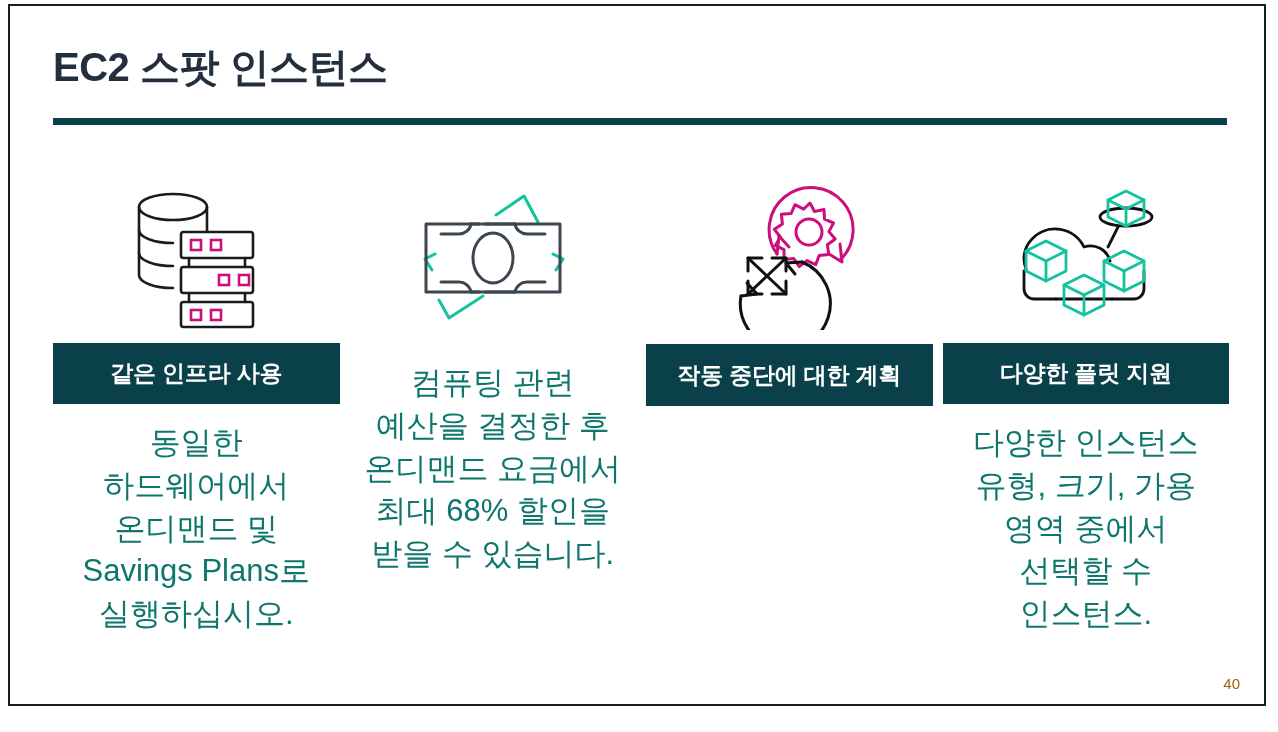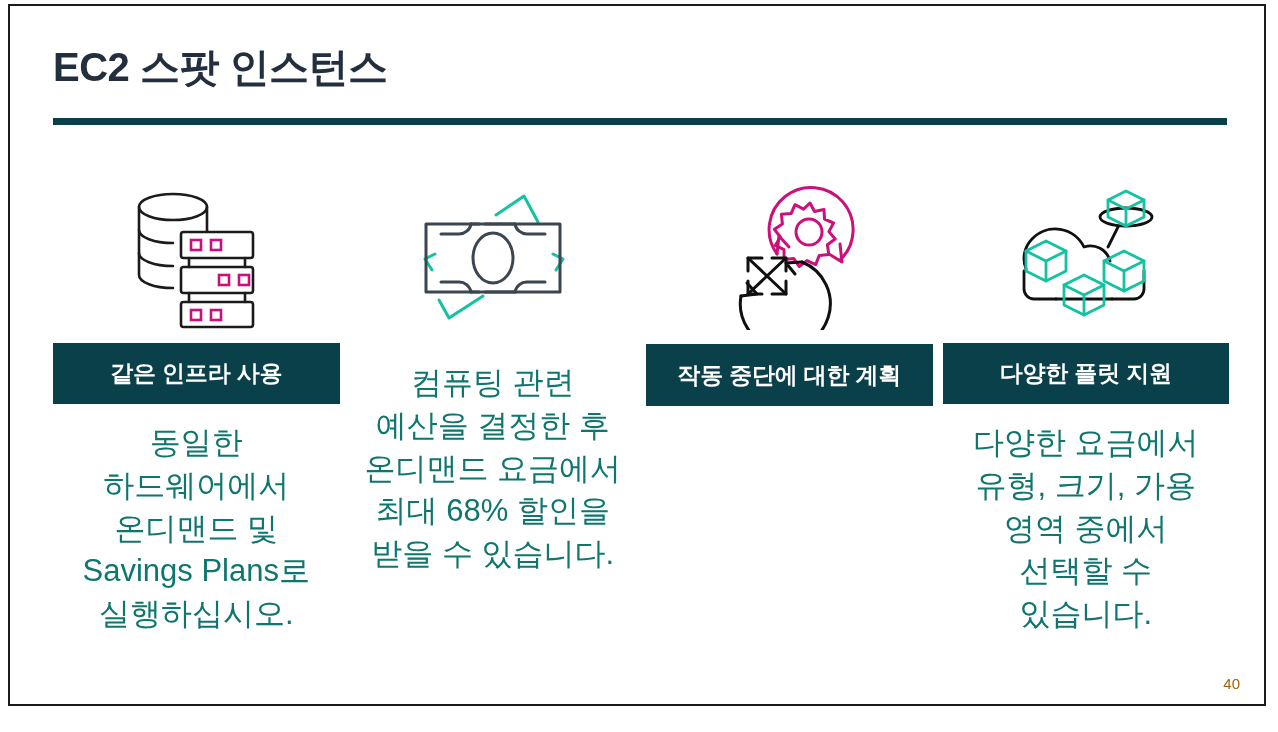--- a/index.html
+++ b/index.html
@@ -233,19 +233,19 @@
             <path d="M98 82 L118 92 L138 82"></path>
             <path d="M118 92 L118 112"></path>
 
             <path d="M78 96 L98 106 L98 126 L78 136 L58 126 L58 106 Z"></path>
             <path d="M58 106 L78 116 L98 106"></path>
             <path d="M78 116 L78 136"></path>
           </g>
         </svg>
       </div>
       <div class="col-header">다양한 플릿 지원</div>
-      <div class="col-body">다양한 요금에서 유형, 크기, 가용 영역 중에서 선택할 수 있습니다.</div>
+      <div class="col-body">다양한 인스턴스 유형, 크기, 가용 영역 중에서 선택할 수 인스턴스.</div>
     </div>
 
   </div>
 
   <div class="page-number">40</div>
 </div>
 
 </body></html>

